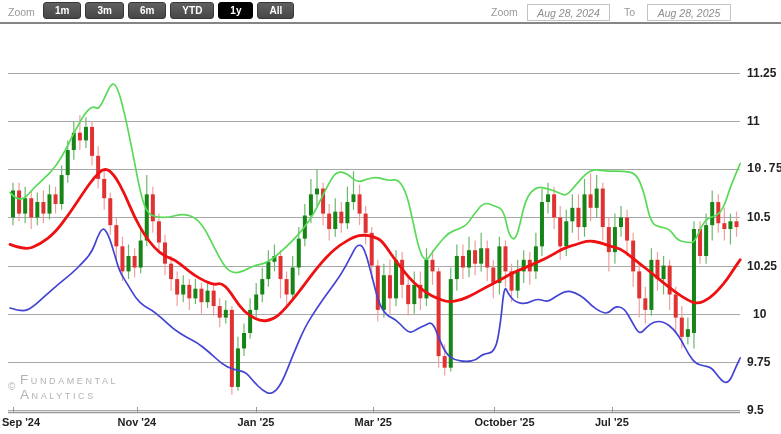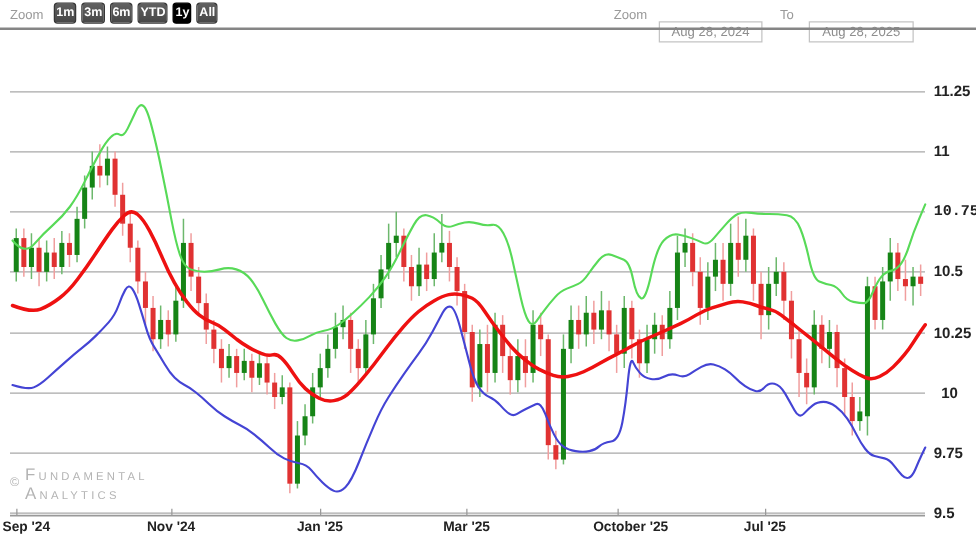--- a/index.html
+++ b/index.html
@@ -1,26 +1,26 @@
 <!DOCTYPE html>
 <html><head>
 <meta charset="utf-8">
 <style>
   html,body{margin:0;padding:0;background:#fff;}
   body{font-family:"Liberation Sans", sans-serif;}
   .app{position:relative;width:781px;height:434px;background:#fff;overflow:hidden;border-radius:11px;}
   .zoom-label{position:absolute;left:8px;top:6px;font-size:10.5px;color:#9a9a9a;}
   .range-buttons{position:absolute;left:43px;top:2px;display:flex;gap:4px;}
-  .rb{height:17px;padding:0 1px;font-family:"Liberation Sans",sans-serif;font-size:10px;font-weight:bold;
+  .rb{height:17px;padding:0 11px;font-family:"Liberation Sans",sans-serif;font-size:10px;font-weight:bold;
       color:#fff;background:linear-gradient(#606060,#474747);border:1px solid #373737;border-radius:3px;cursor:pointer;line-height:15px;}
   .rb.selected{background:#000;border-color:#000;}
   .from-label{position:absolute;left:491px;top:6px;font-size:10.5px;color:#9a9a9a;}
   .to-label{position:absolute;left:624px;top:6px;font-size:10.5px;color:#9a9a9a;}
-  .date-input{position:absolute;top:17px;height:13px;border:1px solid #c3c3c3;color:#8e8e8e;
-      font-family:"Liberation Sans",sans-serif;font-size:10.5px;text-align:center;background:#fff;padding:1px 0;}
+  .date-input{position:absolute;top:4px;height:13px;border:1px solid #c3c3c3;color:#8e8e8e;
+      font-family:"Liberation Sans",sans-serif;font-size:10.5px;text-align:center;background:#fff;padding:1px 0;font-style:italic;}
   #from-input{left:527px;width:81px;}
   #to-input{left:647px;width:82px;}
   .divider{position:absolute;top:22px;left:0;width:781px;height:2px;background:#858585;}
   .chart-canvas{position:absolute;left:0;top:0;width:781px;height:434px;}
   .ylab{position:absolute;font-size:12px;font-weight:bold;color:#222;}
   .xlab{position:absolute;font-size:11px;font-weight:bold;color:#222;white-space:nowrap;}
   .wm-c{position:absolute;left:8px;top:381px;font-size:10px;color:#b3b3b3;}
   .wm-text{position:absolute;left:20px;top:373px;font-size:13.5px;font-variant:small-caps;
       letter-spacing:2.6px;line-height:14.5px;color:#b3b3b3;}
 </style>

